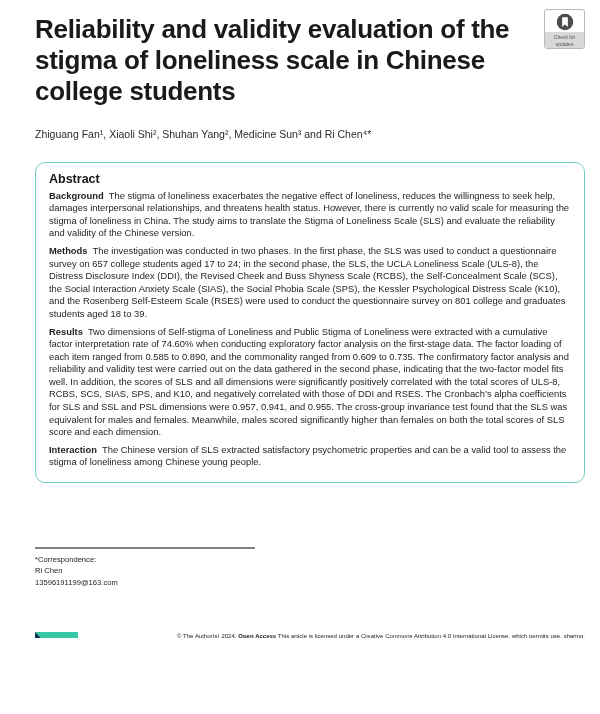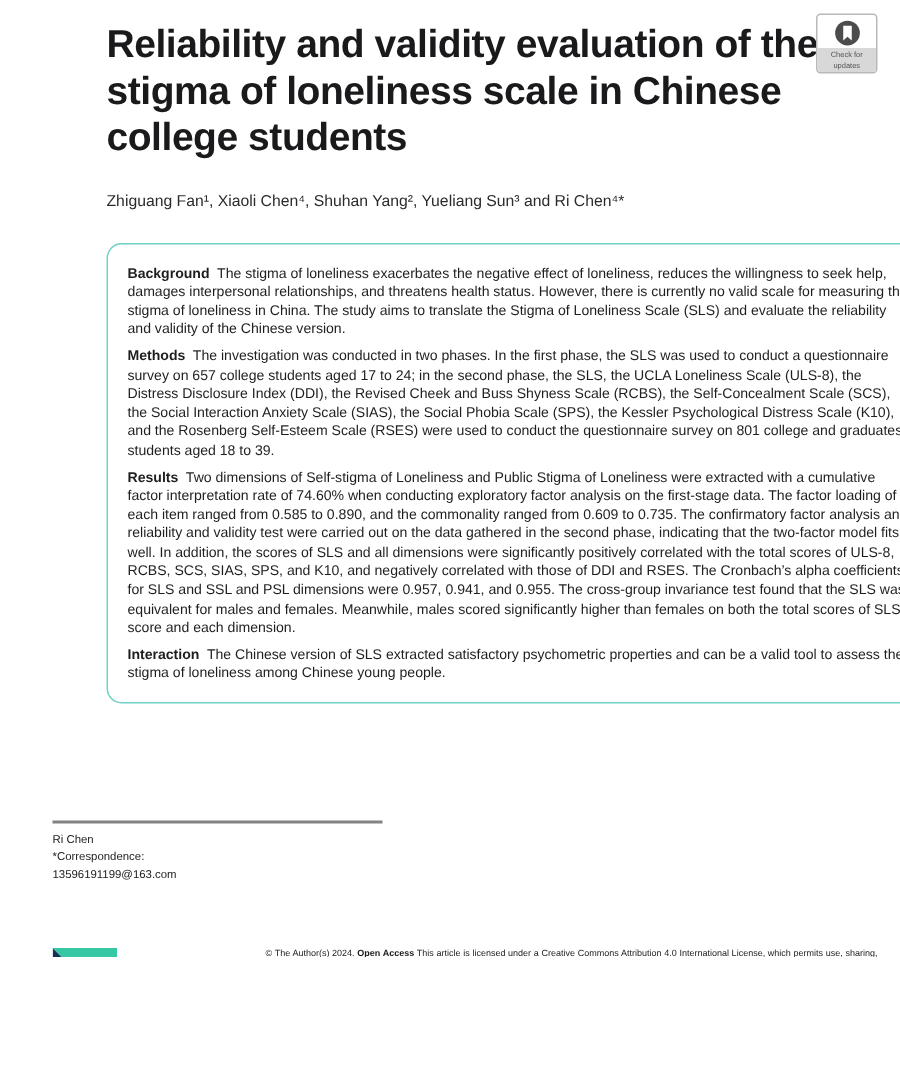--- a/index.html
+++ b/index.html
@@ -5,21 +5,20 @@
   * { box-sizing: border-box; margin: 0; padding: 0; }
   html, body { background: #ffffff; }
   .page {
     position: relative;
     width: 600px;
     height: 638px;
     background: #ffffff;
     font-family: "Liberation Sans", sans-serif;
     color: #1d1d1f;
     overflow: hidden;
-    padding-left: 36px;
   }
   .content { padding: 14px 15px 0 35px; }
 
   .title {
     font-size: 26px;
     line-height: 1.2;
     font-weight: 700;
     letter-spacing: -0.3px;
     max-width: 505px;
     color: #1a1a1c;
@@ -137,41 +136,42 @@
       </svg>
     </span>
     <span class="badge-label">
       <span>Check for</span><br>
       <span>updates</span>
     </span>
   </div>
 
   <div class="content">
     <h1 class="title">Reliability and validity evaluation of the stigma of loneliness scale in Chinese college students</h1>
-    <div class="authors">Zhiguang Fan¹, Xiaoli Chen⁴, Shuhan Yang², Yueliang Sun³ and Ri Chen⁴*</div>
+    <div class="authors">Zhiguang Fan¹, Xiaoli Shi², Shuhan Yang², Medicine Sun³ and Ri Chen⁴*</div>
 
     <div class="abstract-box" style="border-color: rgb(111, 209, 197);">
+      <div class="abstract-heading">Abstract</div>
 
       <p class="abs-para"><span class="abs-label">Background</span><span>The stigma of loneliness exacerbates the negative effect of loneliness, reduces the willingness to seek help, damages interpersonal relationships, and threatens health status. However, there is currently no valid scale for measuring the stigma of loneliness in China. The study aims to translate the Stigma of Loneliness Scale (SLS) and evaluate the reliability and validity of the Chinese version.</span></p>
 
       <p class="abs-para"><span class="abs-label">Methods</span><span>The investigation was conducted in two phases. In the first phase, the SLS was used to conduct a questionnaire survey on 657 college students aged 17 to 24; in the second phase, the SLS, the UCLA Loneliness Scale (ULS-8), the Distress Disclosure Index (DDI), the Revised Cheek and Buss Shyness Scale (RCBS), the Self-Concealment Scale (SCS), the Social Interaction Anxiety Scale (SIAS), the Social Phobia Scale (SPS), the Kessler Psychological Distress Scale (K10), and the Rosenberg Self-Esteem Scale (RSES) were used to conduct the questionnaire survey on 801 college and graduates students aged 18 to 39.</span></p>
 
       <p class="abs-para"><span class="abs-label">Results</span><span>Two dimensions of Self-stigma of Loneliness and Public Stigma of Loneliness were extracted with a cumulative factor interpretation rate of 74.60% when conducting exploratory factor analysis on the first-stage data. The factor loading of each item ranged from 0.585 to 0.890, and the commonality ranged from 0.609 to 0.735. The confirmatory factor analysis and reliability and validity test were carried out on the data gathered in the second phase, indicating that the two-factor model fits well. In addition, the scores of SLS and all dimensions were significantly positively correlated with the total scores of ULS-8, RCBS, SCS, SIAS, SPS, and K10, and negatively correlated with those of DDI and RSES. The Cronbach’s alpha coefficients for SLS and SSL and PSL dimensions were 0.957, 0.941, and 0.955. The cross-group invariance test found that the SLS was equivalent for males and females. Meanwhile, males scored significantly higher than females on both the total scores of SLS score and each dimension.</span></p>
 
       <p class="abs-para"><span class="abs-label">Interaction</span><span>The Chinese version of SLS extracted satisfactory psychometric properties and can be a valid tool to assess the stigma of loneliness among Chinese young people.</span></p>
 
     </div>
   </div>
 
   <div class="footnote-area">
     <div class="fn-left">
       <div class="fn-rule"></div>
       <div class="fn-text">
+        <div>*Correspondence:</div>
         <div>Ri Chen</div>
-        <div>*Correspondence:</div>
         <div><a class="email" href="#">13596191199@163.com</a></div>
       </div>
     </div>
   </div>
 
   <div class="bottom-area">
     <div class="bmc-logo">
       <span class="logo-square">
         <span class="logo-tri teal" style="background: rgb(54, 199, 164);"></span>
         <span class="logo-tri navy" style="background: rgb(17, 50, 84);"></span>

